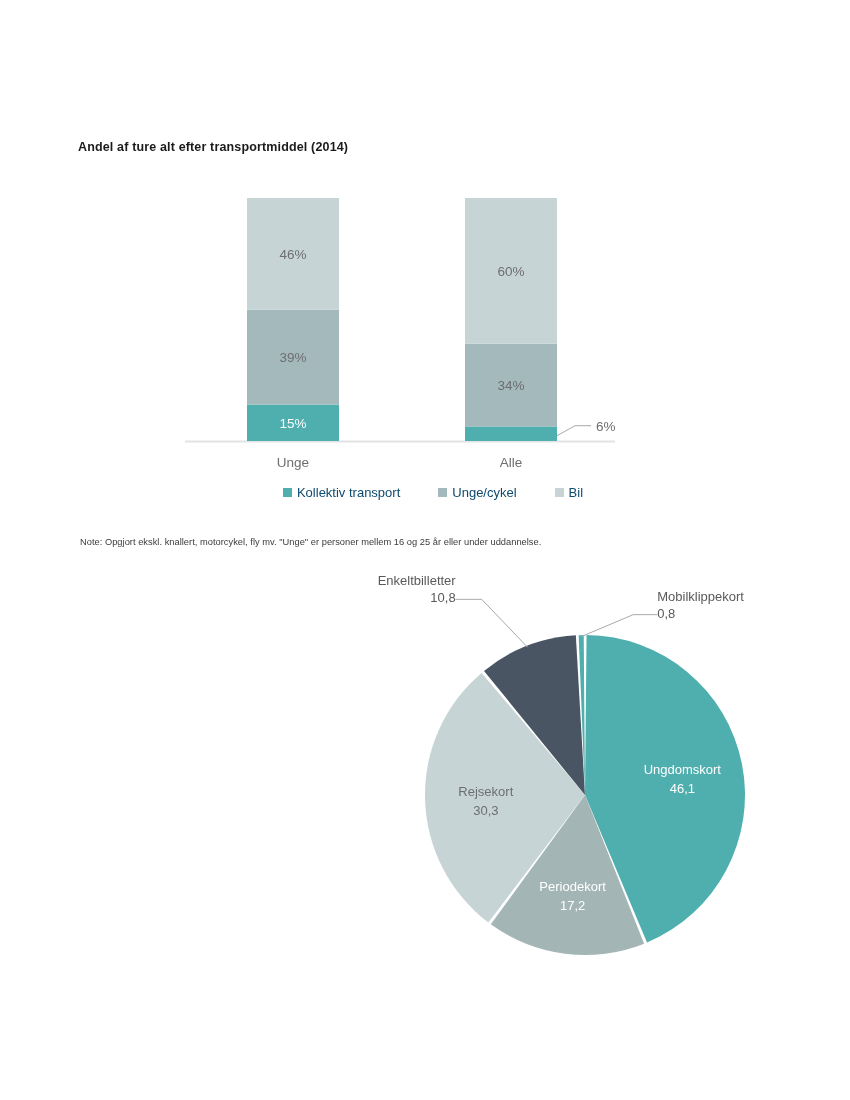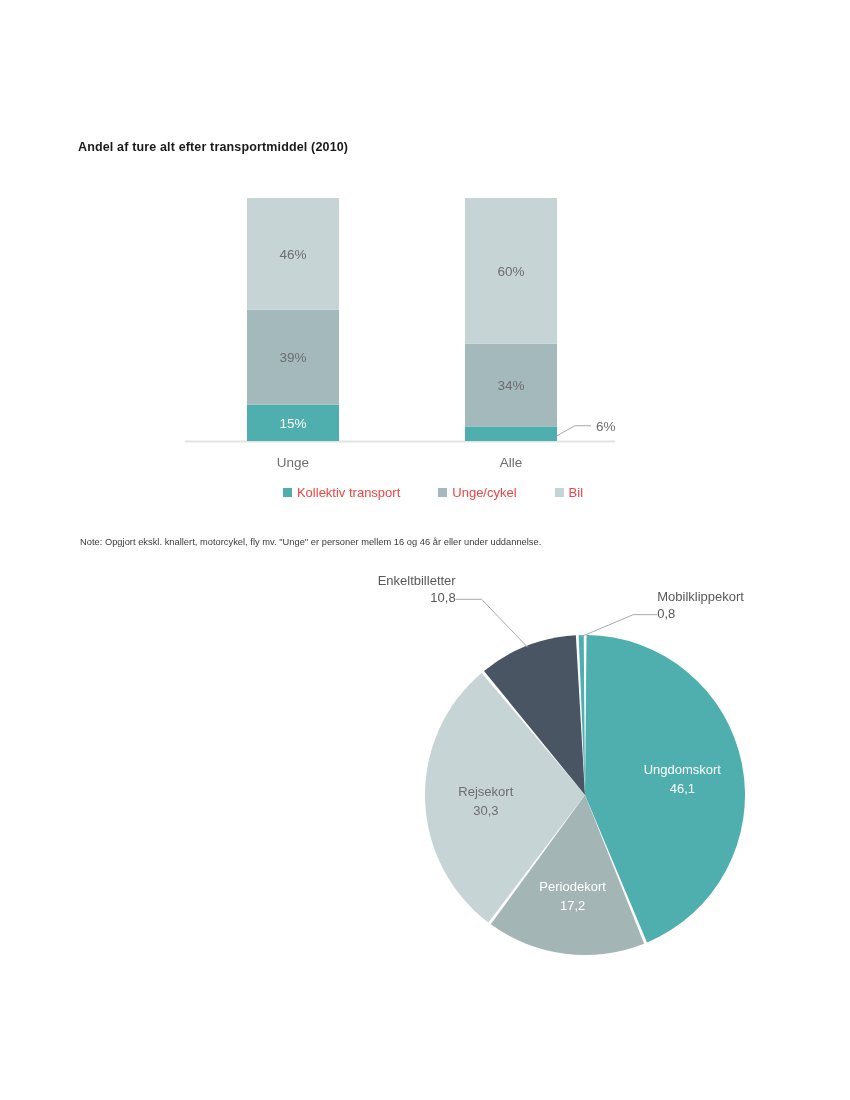--- a/index.html
+++ b/index.html
@@ -66,21 +66,21 @@
     display: flex;
     justify-content: center;
     align-items: center;
     gap: 22px;
   }
   .legend-item {
     display: flex;
     align-items: center;
     gap: 5px;
     font-size: 13px;
-    color: #ef4444;
+    color: #0c4a6e;
     white-space: nowrap;
     margin-left: 16px;
   }
   .legend-swatch {
     width: 9px;
     height: 9px;
     flex: 0 0 auto;
     display: inline-block;
   }
 
@@ -120,21 +120,21 @@
     stroke: #a7a9ac;
     stroke-width: 1;
     fill: none;
   }
 </style>
 </head>
 <body>
 
 <div class="page">
 
-  <div class="fig1-title">Andel af ture alt efter transportmiddel (2010)</div>
+  <div class="fig1-title">Andel af ture alt efter transportmiddel (2014)</div>
 
   <div class="barchart">
     <svg width="850" height="1100" viewBox="0 0 850 1100">
 
       <line x1="185" y1="441.5" x2="615" y2="441.5" stroke="#e2e3e4" stroke-width="2"></line>
       <g id="bar-groups">
           <g>
             <rect x="247" y="404.55" width="92" height="36.449999999999996" fill="#4FAFAE"></rect>
             <text x="293" y="427.77500000000003" text-anchor="middle" class="bar-value on-dark">15%</text>
             <rect x="247" y="309.78" width="92" height="94.77000000000001" fill="#A4B9BB"></rect>
@@ -168,21 +168,21 @@
         <span class="legend-swatch" style="background: rgb(164, 185, 187);"></span>
         <span>Unge/cykel</span>
       </div>
       <div class="legend-item">
         <span class="legend-swatch" style="background: rgb(199, 212, 214);"></span>
         <span>Bil</span>
       </div>
     </div>
 
   <div class="notes">
-    <div>Note: Opgjort ekskl. knallert, motorcykel, fly mv. "Unge" er personer mellem 16 og 46 år eller under uddannelse.</div>
+    <div>Note: Opgjort ekskl. knallert, motorcykel, fly mv. "Unge" er personer mellem 16 og 25 år eller under uddannelse.</div>
   </div>
 
   <div class="piechart">
     <svg width="850" height="1100" viewBox="0 0 850 1100">
       <g id="pie-slices">
           <path d="M 585 795 L 586.535866153984 635.0073716849522 A 160 160 0 0 1 646.9853638582518 942.5053038617939 Z" fill="#4FAFAE"></path>
           <path d="M 585 795 L 644.1422161325218 943.6680808745915 A 160 160 0 0 1 490.8053834164953 924.3343504514038 Z" fill="#A4B5B6"></path>
           <path d="M 585 795 L 488.33985359944586 922.5022199721379 A 160 160 0 0 1 481.62907791218936 672.8752585807619 Z" fill="#C7D4D6"></path>
           <path d="M 585 795 L 483.99261060907736 670.9133073676692 A 160 160 0 0 1 575.8242070902098 635.2633266138404 Z" fill="#4A5564"></path>
           <path d="M 585 795 L 578.6308996852049 635.1268172544874 A 160 160 0 0 1 583.7258567508728 635.0050733336188 Z" fill="#4FAFAE"></path>

